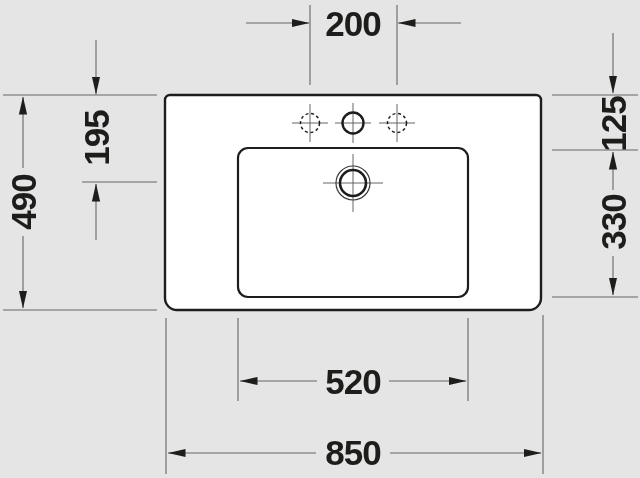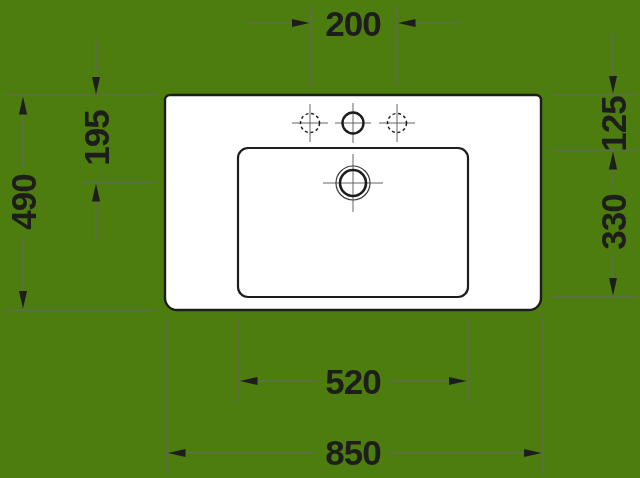--- a/index.html
+++ b/index.html
@@ -1,20 +1,20 @@
 <!DOCTYPE html>
 <html><head>
 <meta charset="utf-8">
 <style>
   html, body { margin: 0; padding: 0; background: #ffffff; }
   .stage {
     position: relative;
     width: 640px;
     height: 478px;
-    background: #4d7c0f;
+    background: #e5e5e5;
     overflow: hidden;
     font-family: "Liberation Sans", sans-serif;
   }
   svg { display: block; }
   
   .outline      { stroke: #1d1d1b; stroke-width: 2.4; fill: #ffffff; }
   .rim          { stroke: #1d1d1b; stroke-width: 2.2; fill: none; }
   .hole-solid   { stroke: #1d1d1b; stroke-width: 2.4; fill: none; }
   .hole-dashed  { stroke: #1d1d1b; stroke-width: 1.5; fill: none; stroke-dasharray: 3 2.7; }
   .ring-outer   { stroke: #3a3a3a; stroke-width: 1.2; fill: none; }

